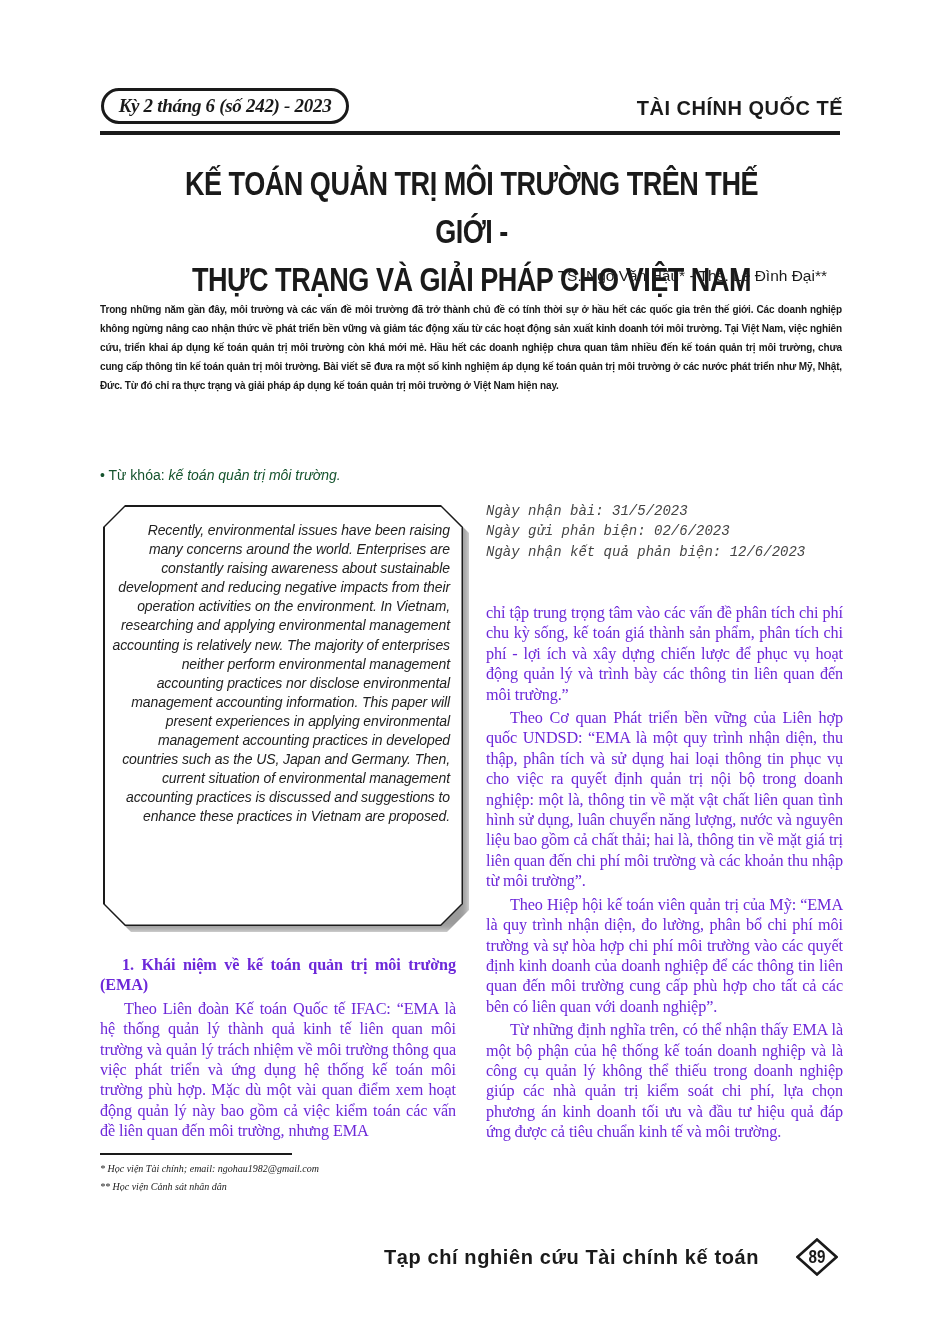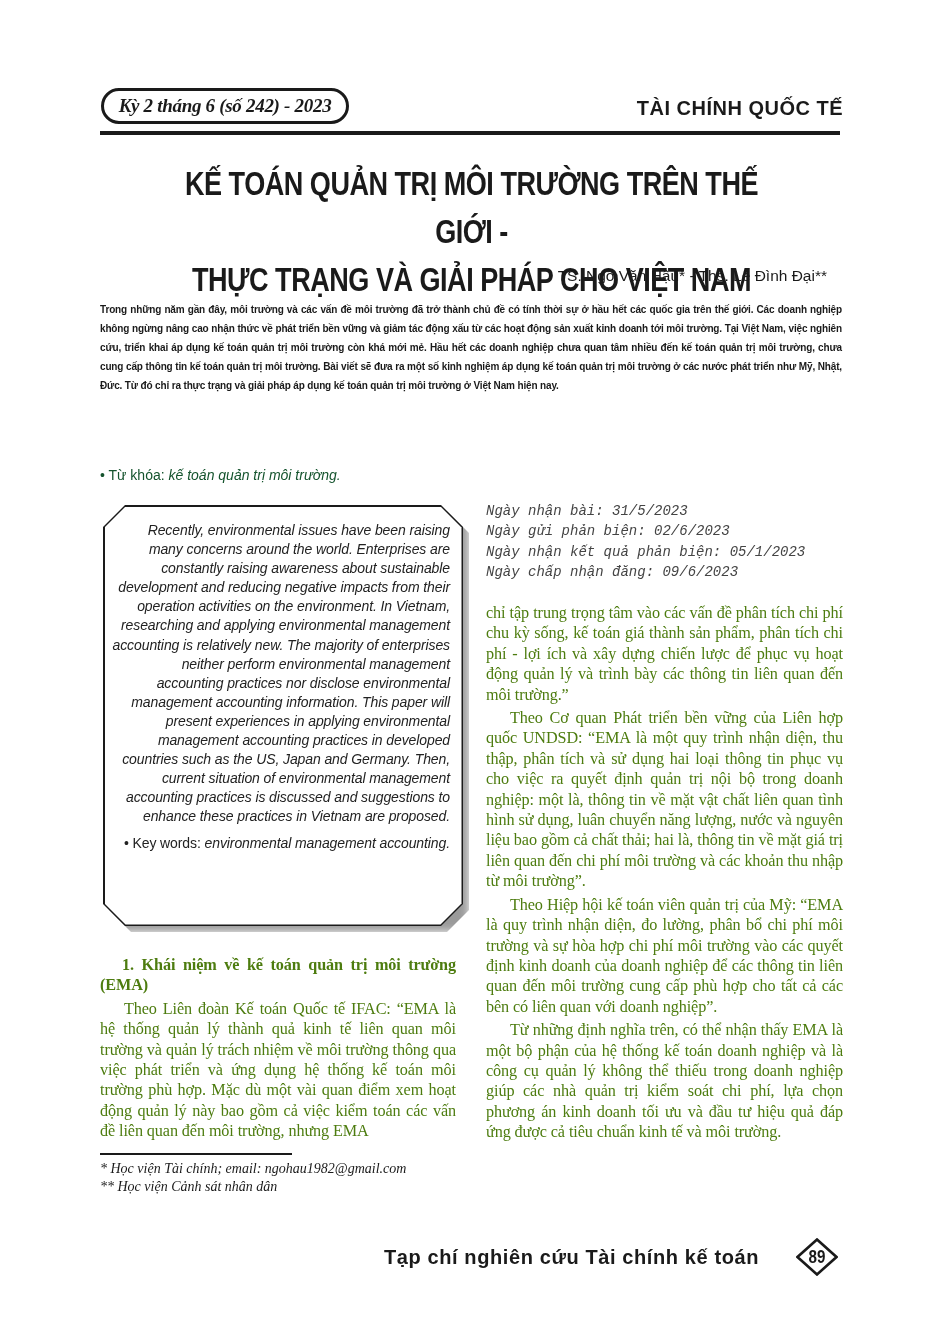--- a/index.html
+++ b/index.html
@@ -72,34 +72,34 @@
   .dates {
     left: 486px; top: 501px;
     font-family: Liberation Mono, monospace; font-style: italic;
     font-size: 14px; line-height: 20.3px; color: #444;
   }
   .dates div { white-space: nowrap; }
 
   
   .col {
     font-family: "Liberation Serif", serif; font-size: 16.2px; line-height: 20.4px;
-    text-align: justify; color: #4d7c0f; letter-spacing: -0.1px;
+    text-align: justify; color: #6d28d9; letter-spacing: -0.1px;
   }
   .col p { margin: 0; }
   .col .ind { text-indent: 24px; }
   .col-left { left: 100px; top: 955px; width: 356px; }
   .col-right { left: 486px; top: 603px; width: 357px; }
   .col-right p + p { margin-top: 3px; }
   .section-heading { font-weight: bold; text-indent: 22px; margin-bottom: 3px !important; }
 
   
   .fn-rule { left: 100px; top: 1153px; width: 192px; height: 2px; background: #1a1a1a; }
   .footnotes {
     left: 100px; top: 1160px;
-    font-family: "Liberation Serif", serif; font-style: italic; font-size: 14px; line-height: 18px;
+    font-family: "Liberation Serif", serif; font-style: italic; font-size: 10px; line-height: 18px;
   }
 
   
   .journal-name {
     left: 384px; top: 1246px;
     font-family: "Liberation Sans", sans-serif; font-weight: bold; font-size: 20px; letter-spacing: 0.6px;
   }
   .page-badge { left: 796px; top: 1238px; width: 42px; height: 38px; }
   .page-badge svg { position: absolute; left: 0; top: 0; }
   .page-num {
@@ -127,28 +127,26 @@
 <div class="abs abstract-vi">Trong những năm gần đây, môi trường và các vấn đề môi trường đã trở thành chủ đề có tính thời sự ở hầu hết các quốc gia trên thế giới. Các doanh nghiệp không ngừng nâng cao nhận thức về phát triển bền vững và giảm tác động xấu từ các hoạt động sản xuất kinh doanh tới môi trường. Tại Việt Nam, việc nghiên cứu, triển khai áp dụng kế toán quản trị môi trường còn khá mới mẻ. Hầu hết các doanh nghiệp chưa quan tâm nhiều đến kế toán quản trị môi trường, chưa cung cấp thông tin kế toán quản trị môi trường. Bài viết sẽ đưa ra một số kinh nghiệm áp dụng kế toán quản trị môi trường ở các nước phát triển như Mỹ, Nhật, Đức. Từ đó chỉ ra thực trạng và giải pháp áp dụng kế toán quản trị môi trường ở Việt Nam hiện nay.</div>
 <div class="abs keywords-vi">
   <span>• Từ khóa: </span><span class="kw">kế toán quản trị môi trường.</span>
 </div>
 
 <div class="abs box-shadow"></div>
 <div class="abs box-border"></div>
 <div class="abs box-inner"></div>
 <div class="abs abstract-en">
   <p> Recently, environmental issues have been raising many concerns around the world. Enterprises are constantly raising awareness about sustainable development and reducing negative impacts from their operation activities on the environment. In Vietnam, researching and applying environmental management accounting is relatively new. The majority of enterprises neither perform environmental management accounting practices nor disclose environmental management accounting information. This paper will present experiences in applying environmental management accounting practices in developed countries such as the US, Japan and Germany. Then, current situation of environmental management accounting practices is discussed and suggestions to enhance these practices in Vietnam are proposed.</p>
-  <p class="keywords-en"><span class="kw-label">• Key words: </span><span>environmental management accounting.</span></p>
 </div>
 
 <div class="abs dates">
   <div>Ngày nhận bài: 31/5/2023</div>
   <div>Ngày gửi phản biện: 02/6/2023</div>
-  <div>Ngày nhận kết quả phản biện: 05/1/2023</div>
-  <div>Ngày chấp nhận đăng: 09/6/2023</div>
+  <div>Ngày nhận kết quả phản biện: 12/6/2023</div>
 </div>
 
 <div class="abs col col-left">
   <p class="section-heading">1. Khái niệm về kế toán quản trị môi trường (EMA)</p>
   <p class="ind">Theo Liên đoàn Kế toán Quốc tế IFAC: “EMA là hệ thống quản lý thành quả kinh tế liên quan môi trường và quản lý trách nhiệm về môi trường thông qua việc phát triển và ứng dụng hệ thống kế toán môi trường phù hợp. Mặc dù một vài quan điểm xem hoạt động quản lý này bao gồm cả việc kiểm toán các vấn đề liên quan đến môi trường, nhưng EMA</p>
 </div>
 
 <div class="abs col col-right">
   <p>chỉ tập trung trọng tâm vào các vấn đề phân tích chi phí chu kỳ sống, kế toán giá thành sản phẩm, phân tích chi phí - lợi ích và xây dựng chiến lược để phục vụ hoạt động quản lý và trình bày các thông tin liên quan đến môi trường.”</p>
   <p class="ind">Theo Cơ quan Phát triển bền vững của Liên hợp quốc UNDSD: “EMA là một quy trình nhận diện, thu thập, phân tích và sử dụng hai loại thông tin phục vụ cho việc ra quyết định quản trị nội bộ trong doanh nghiệp: một là, thông tin về mặt vật chất liên quan tình hình sử dụng, luân chuyển năng lượng, nước và nguyên liệu bao gồm cả chất thải; hai là, thông tin về mặt giá trị liên quan đến chi phí môi trường và các khoản thu nhập từ môi trường”.</p>

